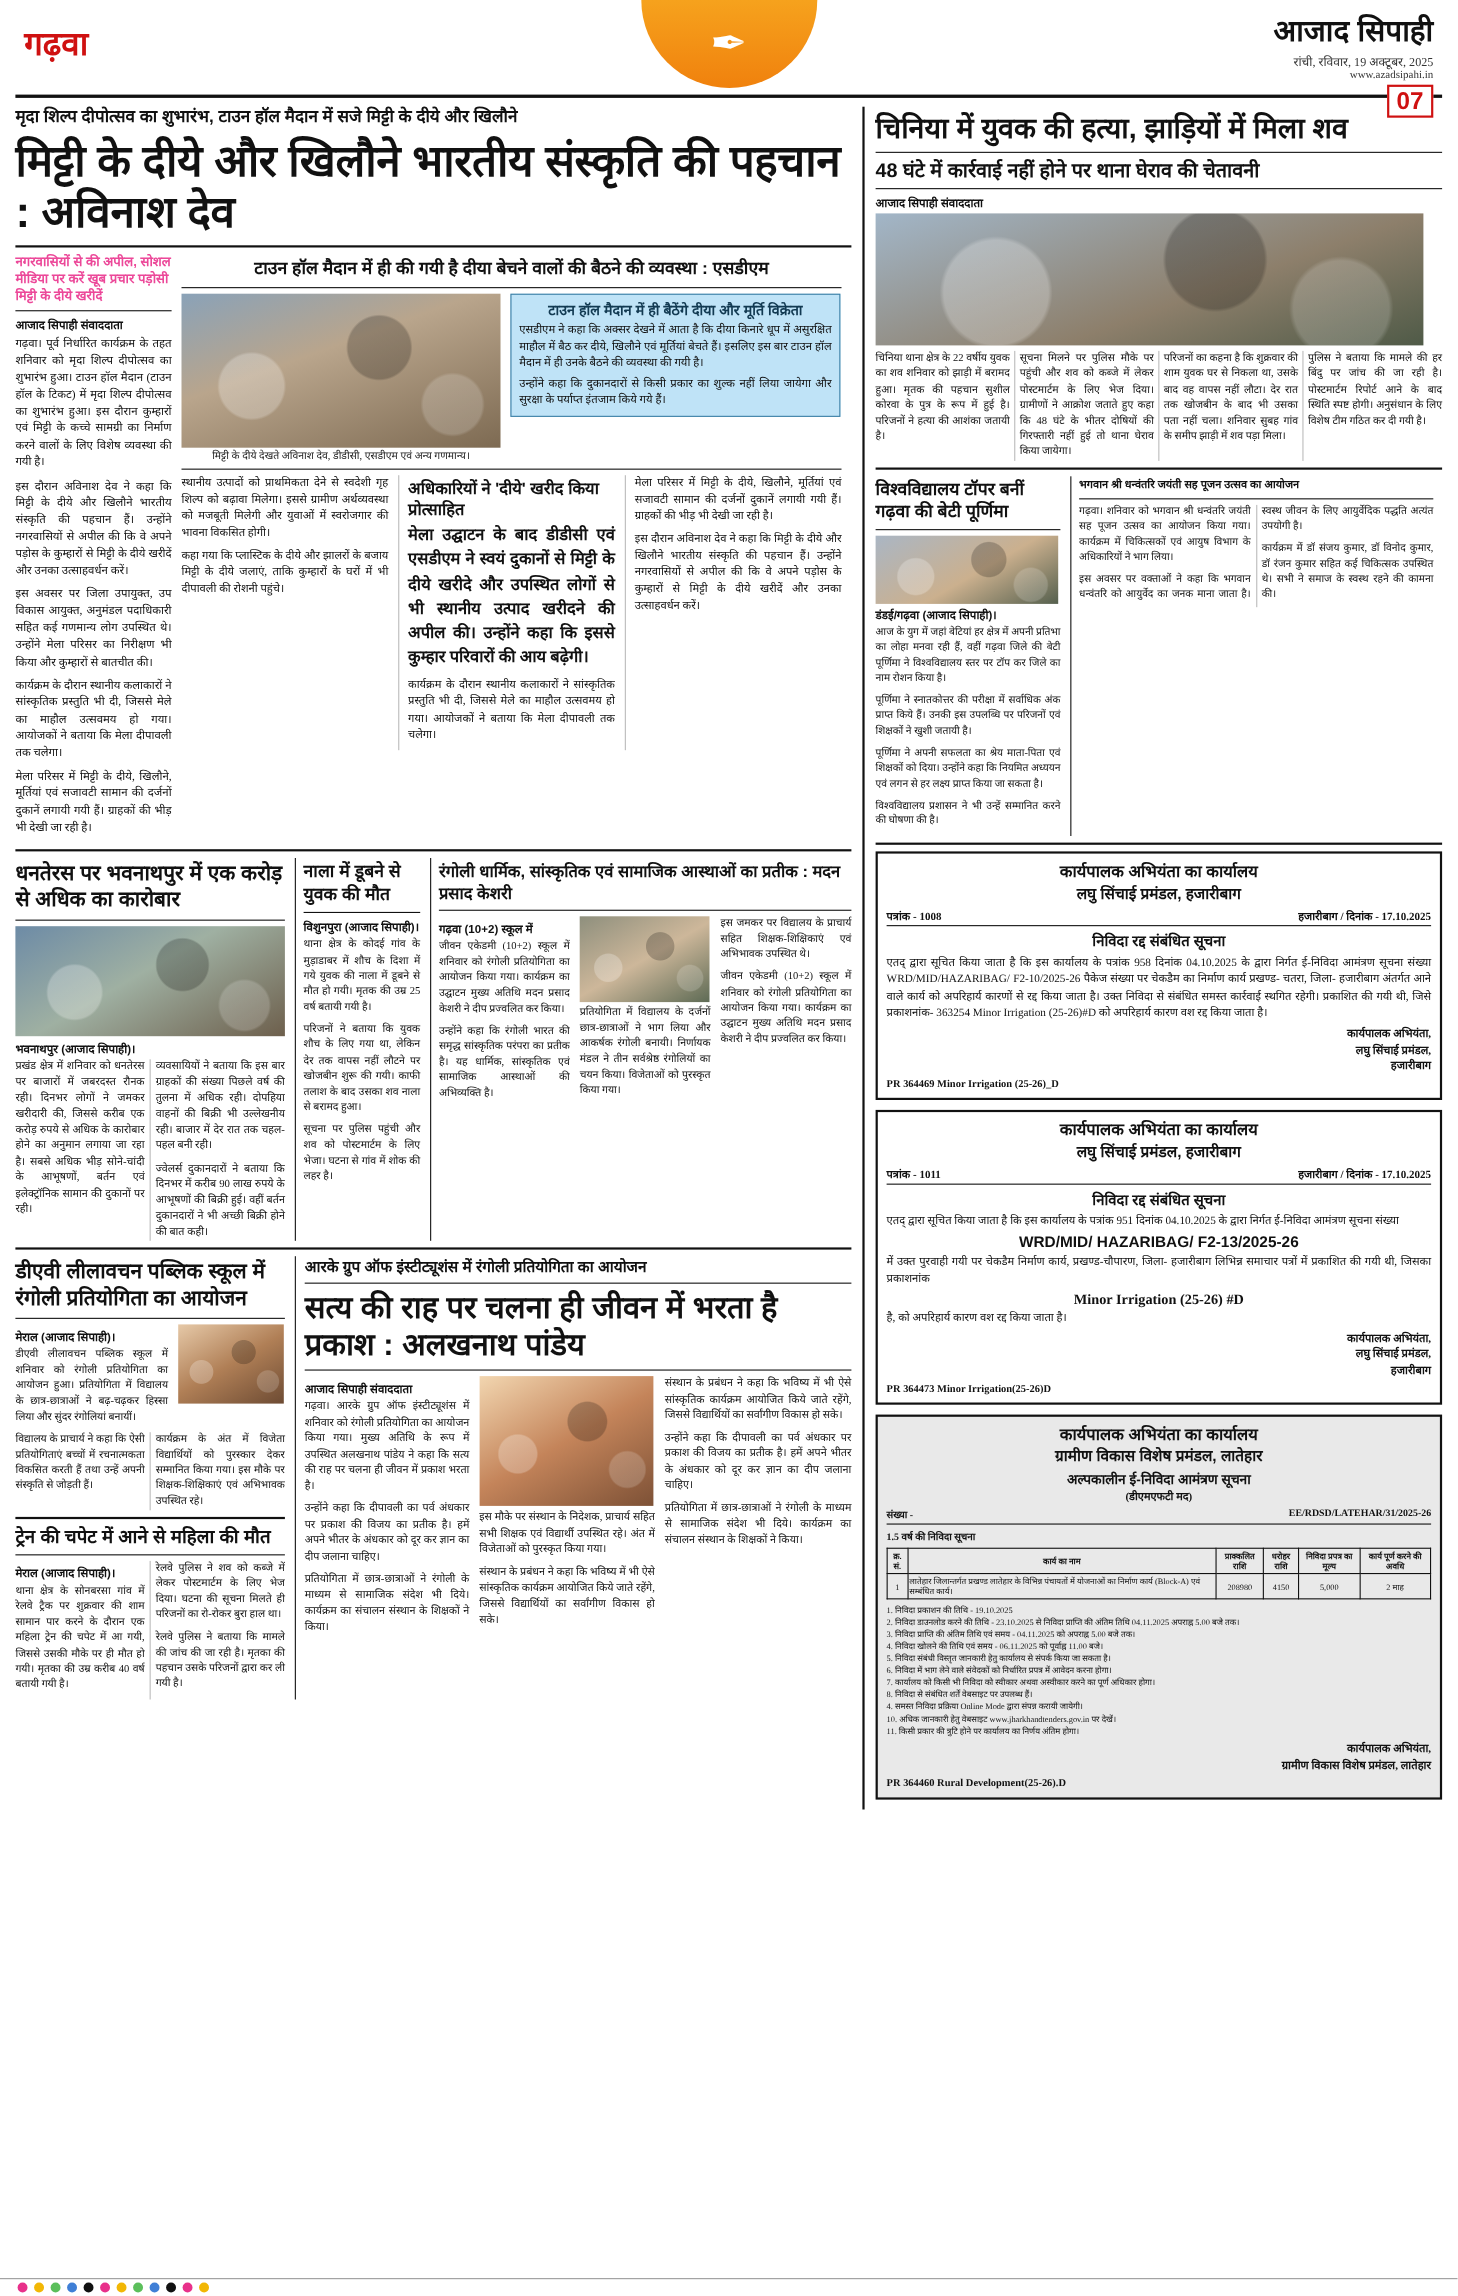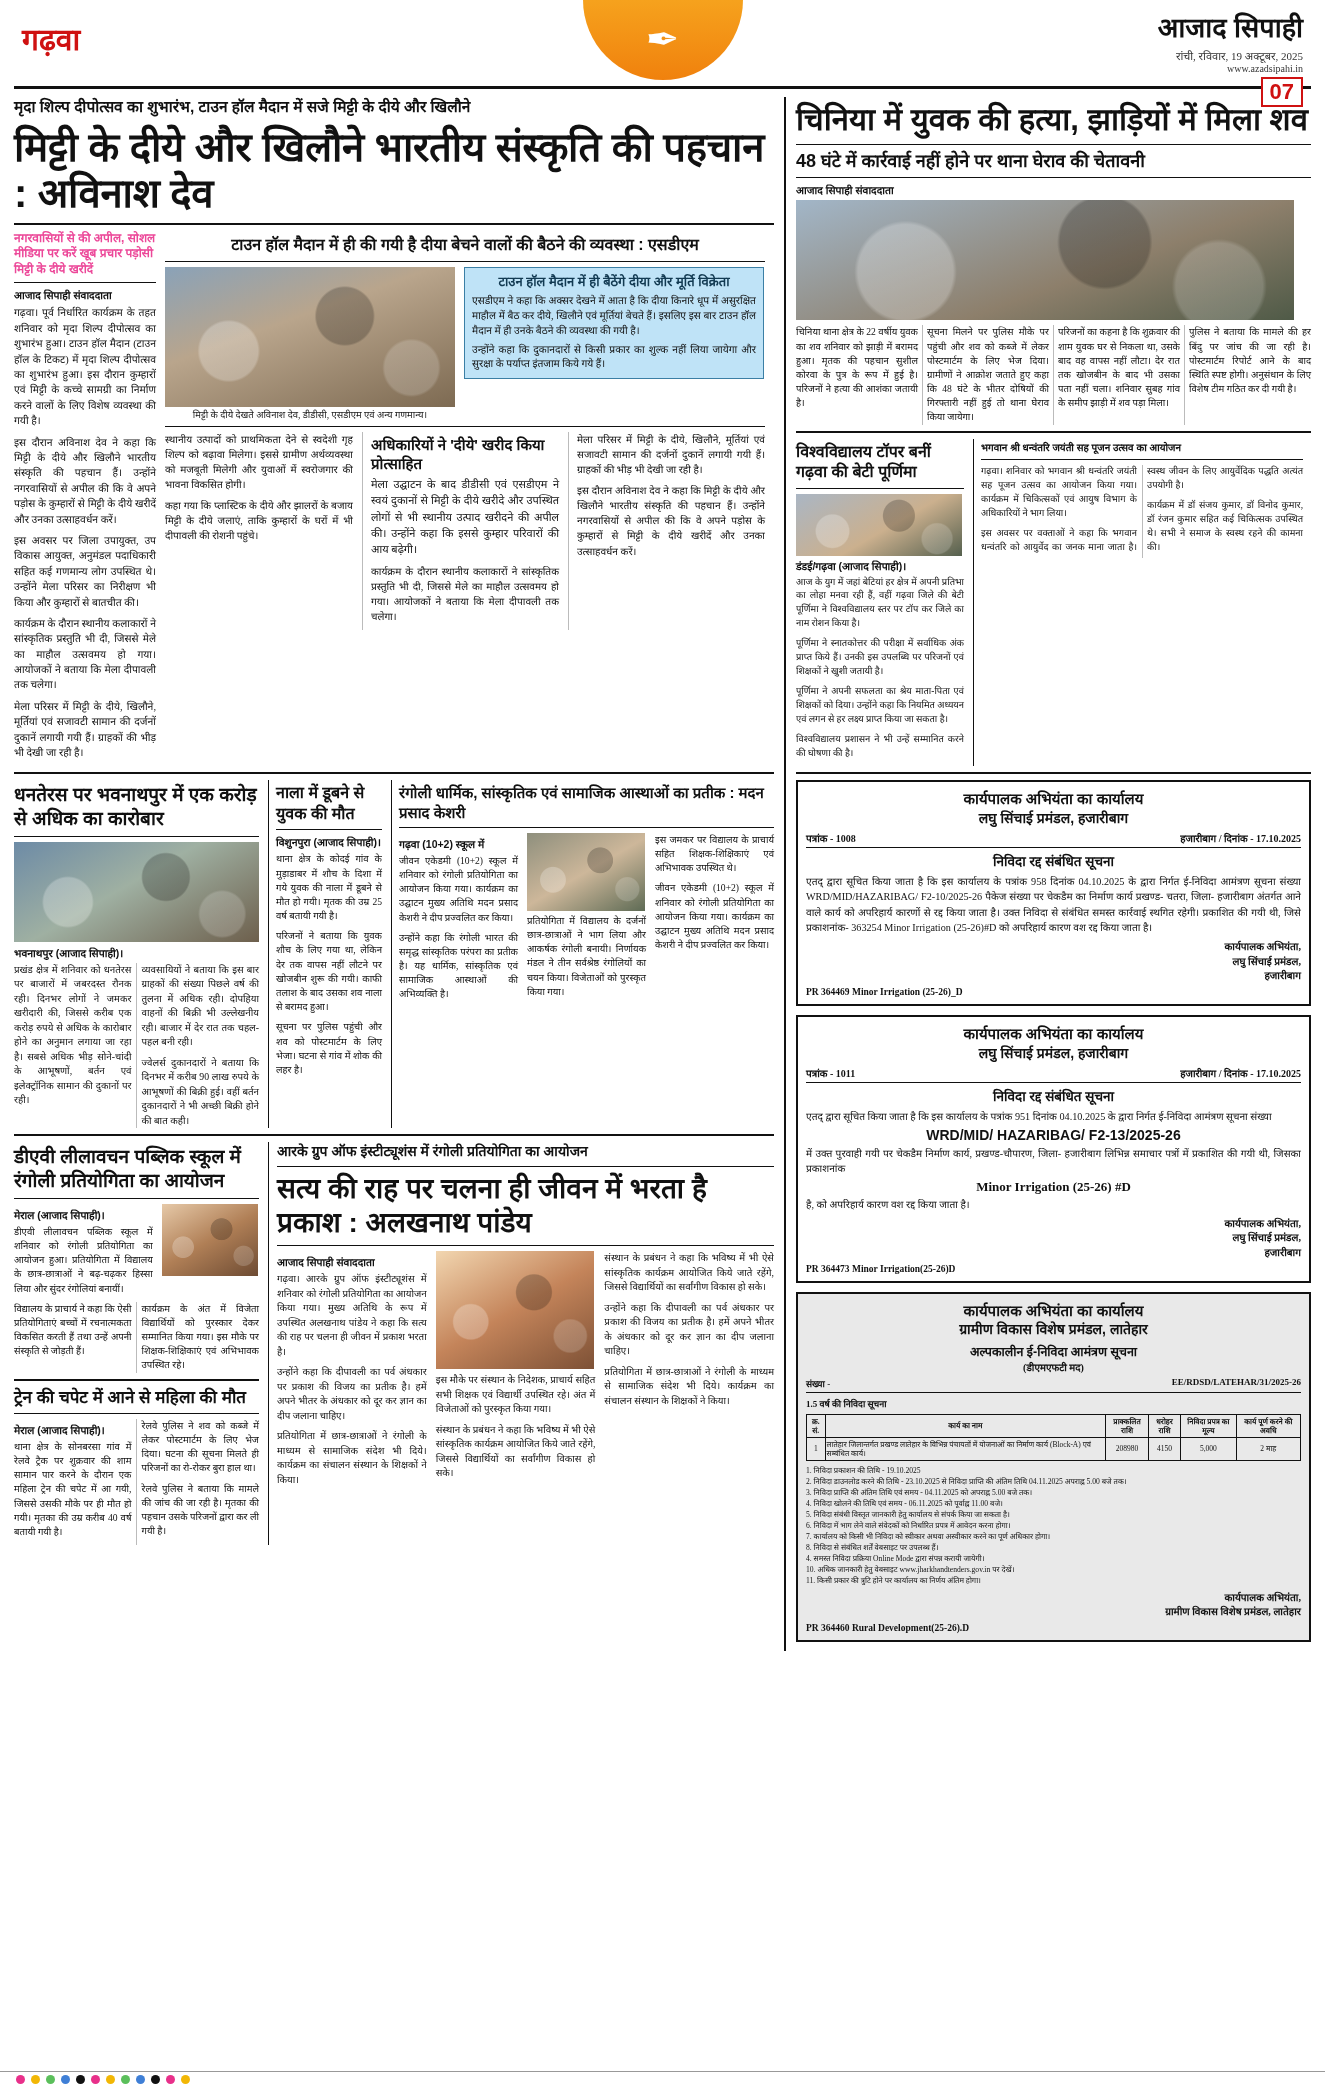--- a/index.html
+++ b/index.html
@@ -18,21 +18,21 @@
   .mast-site{font-size:10px;color:#333;}
   .pageno{display:inline-block;margin-top:3px;background:#fff;color:#cf1111;border:2px solid #cf1111;font-family:"Liberation Sans",sans-serif;font-weight:bold;font-size:22px;padding:0 7px;}
 
   
   .content{position:relative;display:flex;gap:10px;margin-top:8px;}
   .colL{width:760px;}
   .colR{width:520px;border-left:2px solid #111;padding-left:10px;}
 
   .kicker{font-family:"Liberation Sans",sans-serif;font-size:15.5px;line-height:1.35;color:#111;font-weight:bold;}
   h1.head{font-family:"Liberation Sans",sans-serif;font-weight:bold;font-size:40px;line-height:1.16;margin:6px 0 4px;letter-spacing:-0.3px;}
-  h2.head2{font-family:"Liberation Sans",sans-serif;font-weight:bold;font-size:31px;line-height:1.22;margin:4px 0;}
+  h2.head2{font-family:"Liberation Sans",sans-serif;font-weight:bold;font-size:26px;line-height:1.22;margin:4px 0;}
   h3.head3{font-family:"Liberation Sans",sans-serif;font-weight:bold;font-size:19px;line-height:1.25;margin:3px 0;}
   h4.head4{font-family:"Liberation Sans",sans-serif;font-weight:bold;font-size:15px;line-height:1.28;margin:3px 0;}
   .rule{border-top:2px solid #111;margin:6px 0;}
   .rule-thin{border-top:1px solid #111;margin:5px 0;}
   .byline{font-family:"Liberation Sans",sans-serif;font-size:10.5px;font-weight:bold;margin:4px 0 3px;}
   p.body{font-size:11.3px;line-height:1.48;text-align:justify;margin:0 0 6px;hyphens:auto;}
   .small{font-size:10.3px;line-height:1.45;text-align:justify;}
   .cap{font-size:9.5px;line-height:1.3;text-align:center;color:#222;margin-top:2px;}
 
   .photo{background:#c9c9c9;position:relative;overflow:hidden;}
@@ -137,21 +137,21 @@
             </div>
 
             <div class="rule-thin"></div>
             <div class="flexrow" style="margin-top:3px;">
               <div style="width:195px;">
                 <p class="body" style="font-size:10.2px;">स्थानीय उत्पादों को प्राथमिकता देने से स्वदेशी गृह शिल्प को बढ़ावा मिलेगा। इससे ग्रामीण अर्थव्यवस्था को मजबूती मिलेगी और युवाओं में स्वरोजगार की भावना विकसित होगी।</p>
                 <p class="body" style="font-size:10.2px;">कहा गया कि प्लास्टिक के दीये और झालरों के बजाय मिट्टी के दीये जलाएं, ताकि कुम्हारों के घरों में भी दीपावली की रोशनी पहुंचे।</p>
               </div>
               <div style="width:195px;border-left:1px solid #bbb;padding-left:8px;">
                 <h4 class="head4">अधिकारियों ने 'दीये' खरीद किया प्रोत्साहित</h4>
-                <p class="body" style="font-size:11px;">मेला उद्घाटन के बाद डीडीसी एवं एसडीएम ने स्वयं दुकानों से मिट्टी के दीये खरीदे और उपस्थित लोगों से भी स्थानीय उत्पाद खरीदने की अपील की। उन्होंने कहा कि इससे कुम्हार परिवारों की आय बढ़ेगी।</p>
+                <p class="body" style="font-size:15px;font-weight:bold;">मेला उद्घाटन के बाद डीडीसी एवं एसडीएम ने स्वयं दुकानों से मिट्टी के दीये खरीदे और उपस्थित लोगों से भी स्थानीय उत्पाद खरीदने की अपील की। उन्होंने कहा कि इससे कुम्हार परिवारों की आय बढ़ेगी।</p>
                 <p class="body" style="font-size:10.2px;">कार्यक्रम के दौरान स्थानीय कलाकारों ने सांस्कृतिक प्रस्तुति भी दी, जिससे मेले का माहौल उत्सवमय हो गया। आयोजकों ने बताया कि मेला दीपावली तक चलेगा।</p>
               </div>
               <div style="width:195px;border-left:1px solid #bbb;padding-left:8px;">
                 <p class="body" style="font-size:10.2px;">मेला परिसर में मिट्टी के दीये, खिलौने, मूर्तियां एवं सजावटी सामान की दर्जनों दुकानें लगायी गयी हैं। ग्राहकों की भीड़ भी देखी जा रही है।</p>
                 <p class="body" style="font-size:10.2px;">इस दौरान अविनाश देव ने कहा कि मिट्टी के दीये और खिलौने भारतीय संस्कृति की पहचान हैं। उन्होंने नगरवासियों से अपील की कि वे अपने पड़ोस के कुम्हारों से मिट्टी के दीये खरीदें और उनका उत्साहवर्धन करें।</p>
               </div>
             </div>
           </div>
         </div>
       </div>

